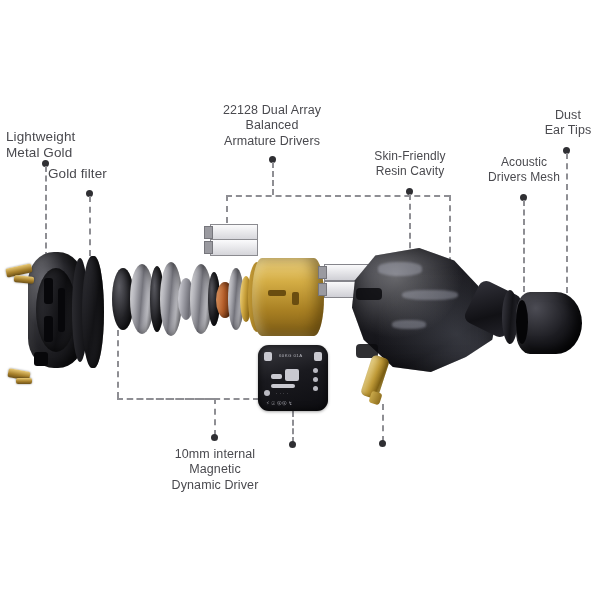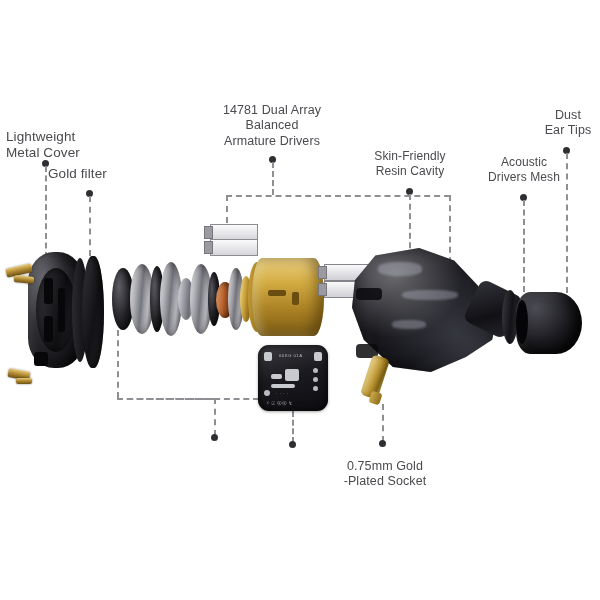--- a/index.html
+++ b/index.html
@@ -128,41 +128,42 @@
   .pcb-txt{position:absolute;color:#b4b4bc;font-size:4.4px;
     letter-spacing:.4px;white-space:nowrap;}
   .pcb-ico{position:absolute;color:#9c9ca4;font-size:5px;white-space:nowrap;}
 </style>
 </head>
 <body>
 
 <div id="stage">
 
   <div class="label" style="left:6px;top:129px;width:110px;font-size:13.5px;text-align:left;">Lightweight
-Metal Cover</div>
+Metal Gold</div>
 
   <div class="label" style="left:48px;top:166px;width:100px;font-size:13.5px;text-align:left;">Gold filter</div>
 
-  <div class="label" style="left:208px;top:103px;width:128px;font-size:12.5px;">14781 Dual Array
+  <div class="label" style="left:208px;top:103px;width:128px;font-size:12.5px;">22128 Dual Array
 Balanced
 Armature Drivers</div>
 
   <div class="label" style="left:358px;top:149px;width:104px;font-size:12px;">Skin-Friendly
 Resin Cavity</div>
 
   <div class="label" style="left:480px;top:155px;width:88px;font-size:12px;">Acoustic
 Drivers Mesh</div>
 
   <div class="label" style="left:535px;top:108px;width:66px;font-size:12.5px;">Dust
 Ear Tips</div>
 
-
-
-  <div class="label" style="left:334px;top:459px;width:102px;font-size:12.5px;">0.75mm Gold
--Plated Socket</div>
+  <div class="label" style="left:148px;top:447px;width:134px;font-size:12.5px;">10mm internal
+Magnetic
+Dynamic Driver</div>
+
+
 
   <div class="dot" style="left:42px;top:160px;"></div>
   <div class="vline" style="left:45px;top:166px;height:92px;"></div>
 
   <div class="dot" style="left:86px;top:190px;"></div>
   <div class="vline" style="left:89px;top:196px;height:60px;"></div>
 
   <div class="dot" style="left:269px;top:156px;"></div>
   <div class="vline" style="left:272px;top:162px;height:33px;"></div>
   <div class="hline" style="left:226px;top:195px;width:224px;"></div>

